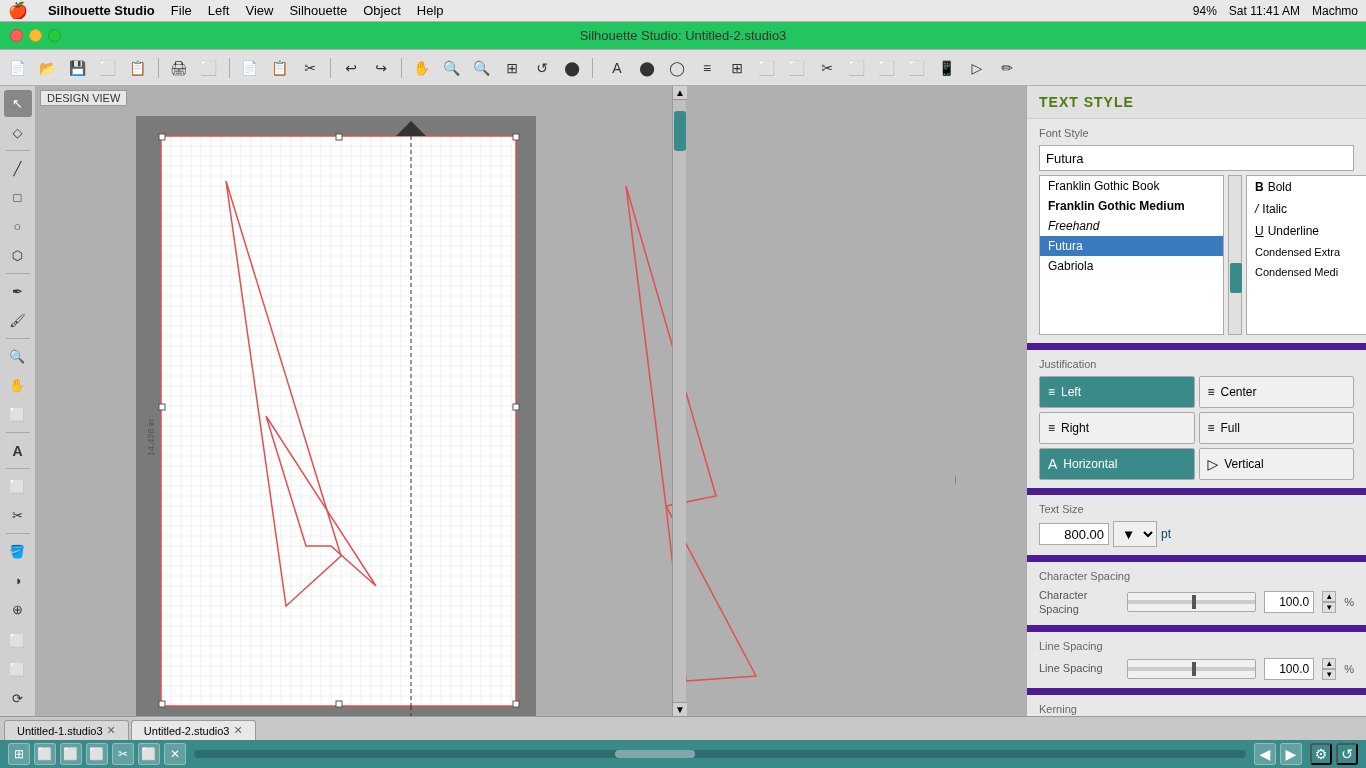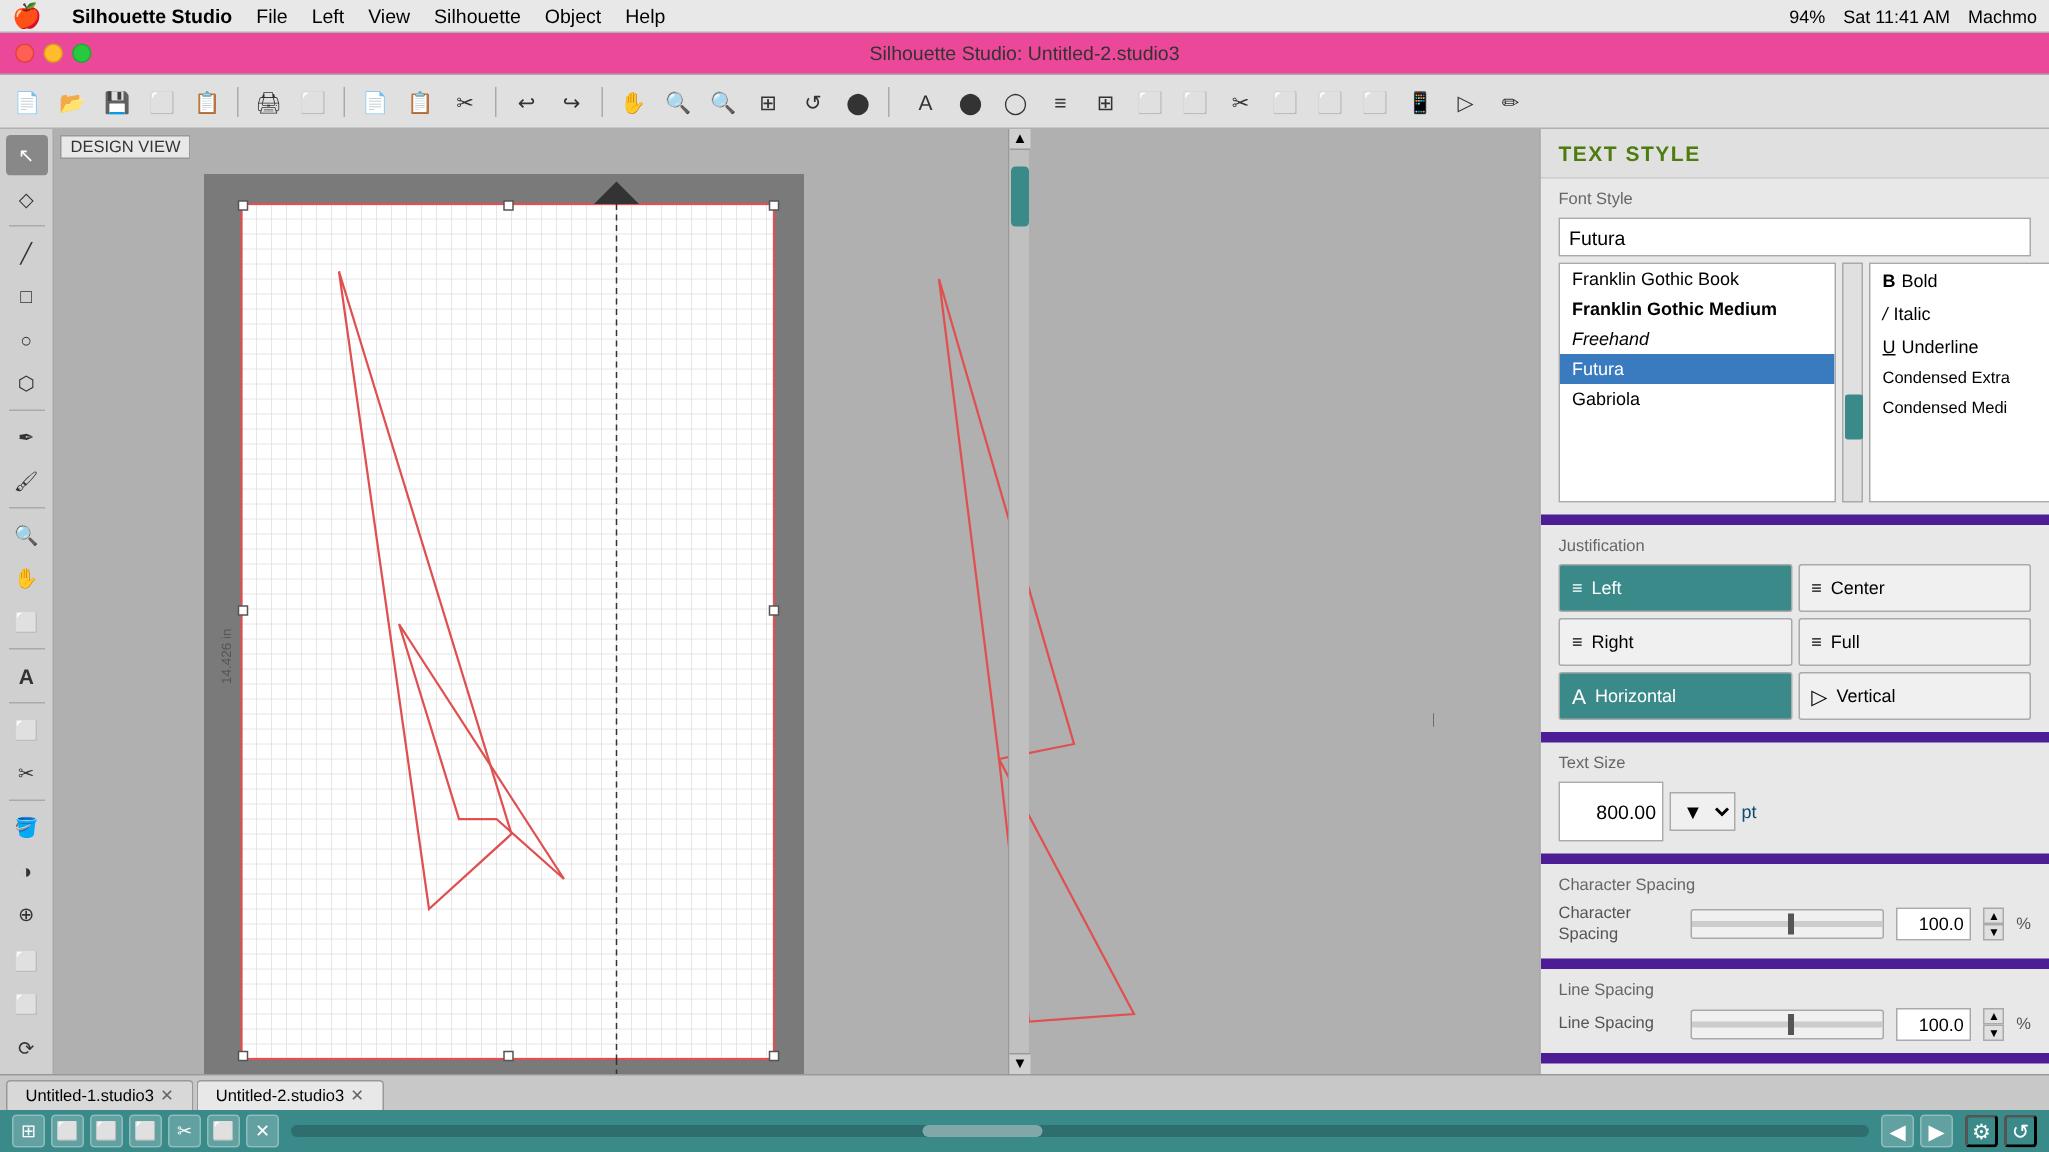--- a/index.html
+++ b/index.html
@@ -6,21 +6,21 @@
     body { font-family: -apple-system, BlinkMacSystemFont, 'Helvetica Neue', Arial, sans-serif; font-size: 12px; background: #c0c0c0; width: 1366px; height: 768px; overflow: hidden; }
 
     
     .menubar { background: #e8e8e8; height: 22px; display: flex; align-items: center; padding: 0 8px; border-bottom: 1px solid #b0b0b0; font-size: 13px; gap: 16px; }
     .menubar-apple { font-size: 16px; margin-right: 4px; }
     .menubar-app { font-weight: bold; }
     .menubar-item { cursor: pointer; }
     .menubar-right { margin-left: auto; display: flex; align-items: center; gap: 12px; font-size: 12px; }
 
     
-    .titlebar { background: #ec4899; height: 28px; display: flex; align-items: center; justify-content: center; border-bottom: 1px solid #aaa; position: relative; }
+    .titlebar { background: #22c55e; height: 28px; display: flex; align-items: center; justify-content: center; border-bottom: 1px solid #aaa; position: relative; }
     .titlebar-title { font-size: 13px; color: #333; }
     .window-controls { position: absolute; left: 10px; display: flex; gap: 6px; }
     .wc { width: 13px; height: 13px; border-radius: 50%; }
     .wc-close { background: #ff5f57; border: 1px solid #e0433a; }
     .wc-min { background: #febc2e; border: 1px solid #d9a015; }
     .wc-max { background: #28c840; border: 1px solid #1dad2c; }
 
     
     .toolbar { background: #e0e0e0; height: 36px; display: flex; align-items: center; padding: 0 4px; border-bottom: 1px solid #b0b0b0; gap: 2px; }
     .toolbar-btn { width: 28px; height: 28px; background: transparent; border: 1px solid transparent; border-radius: 3px; cursor: pointer; display: flex; align-items: center; justify-content: center; font-size: 14px; color: #333; }
@@ -65,21 +65,21 @@
     .just-btn { height: 32px; border: 1px solid #aaa; background: #f0f0f0; cursor: pointer; display: flex; align-items: center; justify-content: flex-start; padding: 0 8px; gap: 6px; font-size: 12px; border-radius: 2px; }
     .just-btn.active { background: #3a8a8a; color: white; }
 
     
     .direction-grid { display: grid; grid-template-columns: 1fr 1fr; gap: 4px; margin-top: 4px; }
     .dir-btn { height: 32px; border: 1px solid #aaa; background: #f0f0f0; cursor: pointer; display: flex; align-items: center; justify-content: flex-start; padding: 0 8px; gap: 6px; font-size: 12px; border-radius: 2px; }
     .dir-btn.active { background: #3a8a8a; color: white; }
 
     
     .text-size-row { display: flex; align-items: center; gap: 4px; margin-top: 4px; }
-    .size-input { width: 70px; height: 40px; border: 1px solid #aaa; padding: 2px 4px; font-size: 13px; text-align: right; }
+    .size-input { width: 70px; height: 22px; border: 1px solid #aaa; padding: 2px 4px; font-size: 13px; text-align: right; }
     .size-dropdown { height: 26px; border: 1px solid #aaa; background: #f0f0f0; padding: 0 4px; cursor: pointer; }
     .size-unit { font-size: 12px; color: #0c4a6e; }
 
     
     .spacing-row { display: flex; align-items: center; gap: 8px; margin-top: 6px; }
     .spacing-label { width: 80px; font-size: 11px; color: #555; line-height: 1.3; }
     .spacing-slider { flex: 1; height: 20px; position: relative; background: #f0f0f0; border: 1px solid #aaa; border-radius: 2px; }
     .slider-track { width: 100%; height: 4px; background: #ccc; position: absolute; top: 50%; transform: translateY(-50%); }
     .slider-thumb { width: 4px; height: 14px; background: #555; position: absolute; top: 50%; transform: translateY(-50%); left: 50%; }
     .spacing-val { width: 50px; height: 22px; border: 1px solid #aaa; text-align: right; padding: 0 4px; font-size: 12px; }

